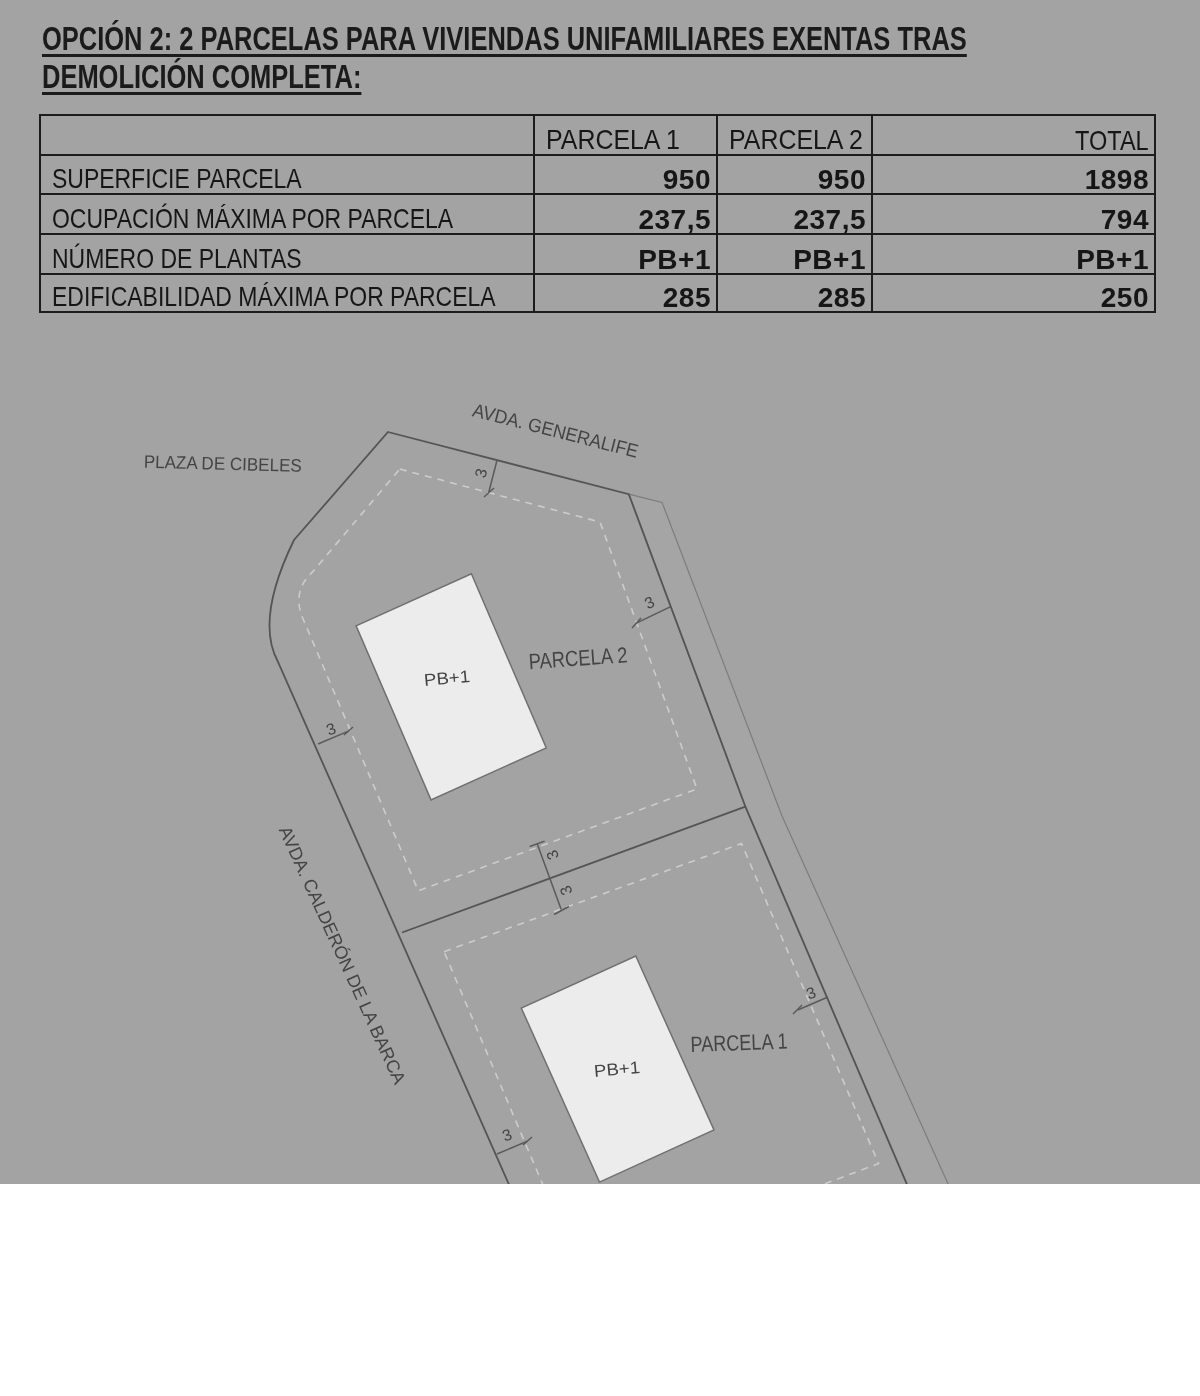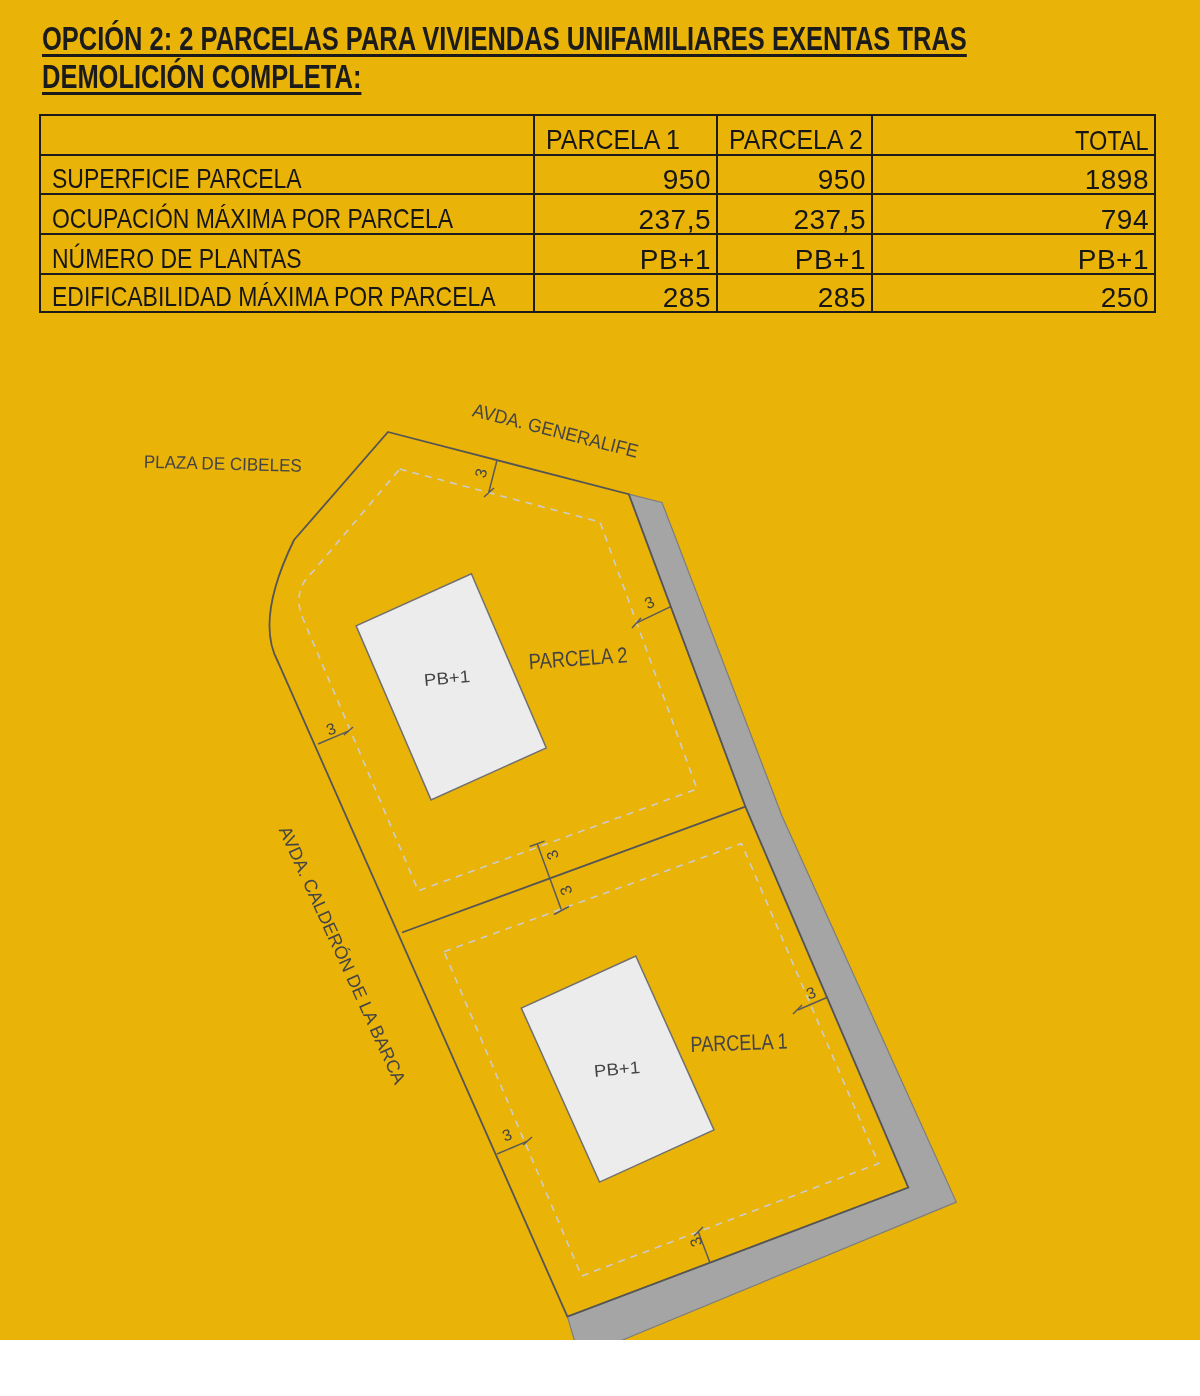--- a/index.html
+++ b/index.html
@@ -1,33 +1,33 @@
 <!DOCTYPE html>
 <html><head>
 <meta charset="utf-8">
 <style>
   html,body{margin:0;padding:0;background:#fff;}
-  .page{position:relative;width:1200px;height:1340px;background:#eab308;overflow:hidden;
+  .page{position:relative;width:1200px;height:1184px;background:#a3a3a3;overflow:hidden;
         font-family:"Liberation Sans", sans-serif;}
   .title{position:absolute;left:42px;top:20px;font-weight:bold;color:#1b1b1b;
          font-size:33px;line-height:38px;transform:scaleX(0.772);transform-origin:left top;
          letter-spacing:0px;white-space:nowrap;}
   .title span{text-decoration:underline;text-decoration-thickness:3px;text-underline-offset:4px;}
   table.t{position:absolute;left:39px;top:114px;border-collapse:collapse;table-layout:fixed;
           width:1115px;color:#161616;font-size:28px;}
   table.t td{border:2px solid #1c1c1c;padding:0 8px 0 11px;white-space:nowrap;overflow:visible;vertical-align:bottom;}
   td.l{text-align:left;}
   td.r{text-align:right;}
   td span{display:inline-block;transform-origin:left bottom;position:relative;top:2px;}
   td.r span{transform-origin:right bottom;top:3px;}
   td.r{padding-right:5px !important;}
   .sx82{transform:scaleX(0.82);}
   .sx89{transform:scaleX(0.89);}
   .sx84{transform:scaleX(0.84);}
-  .num{letter-spacing:0.5px;}
+  .num{letter-spacing:0.5px;font-weight:bold;}
 </style>
 </head>
 <body>
 <div class="page">
   <div class="title"><span>OPCIÓN 2: 2 PARCELAS PARA VIVIENDAS UNIFAMILIARES EXENTAS TRAS</span><br>
   <span>DEMOLICIÓN COMPLETA:</span></div>
 
   <table class="t">
     <colgroup>
         <col style="width:494px">

